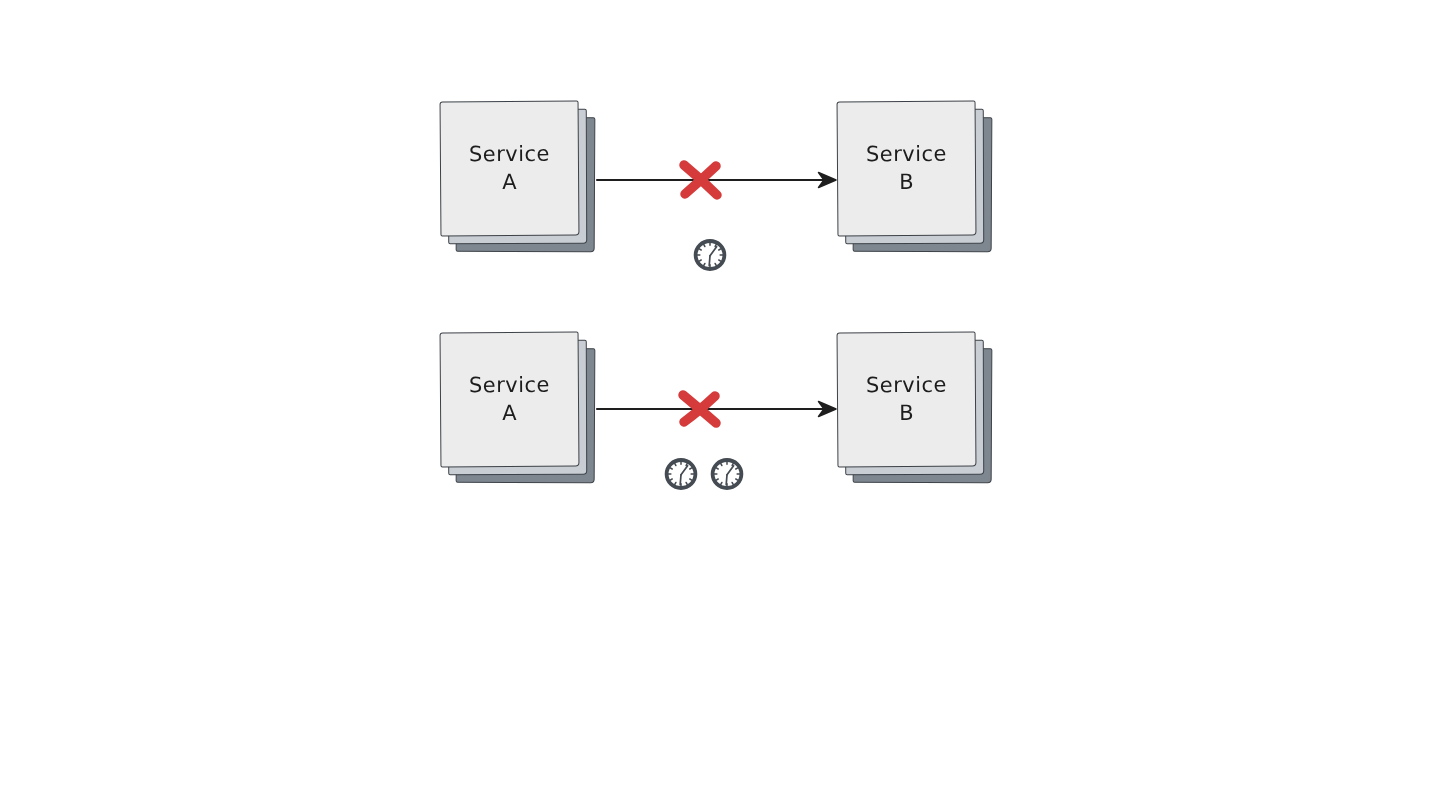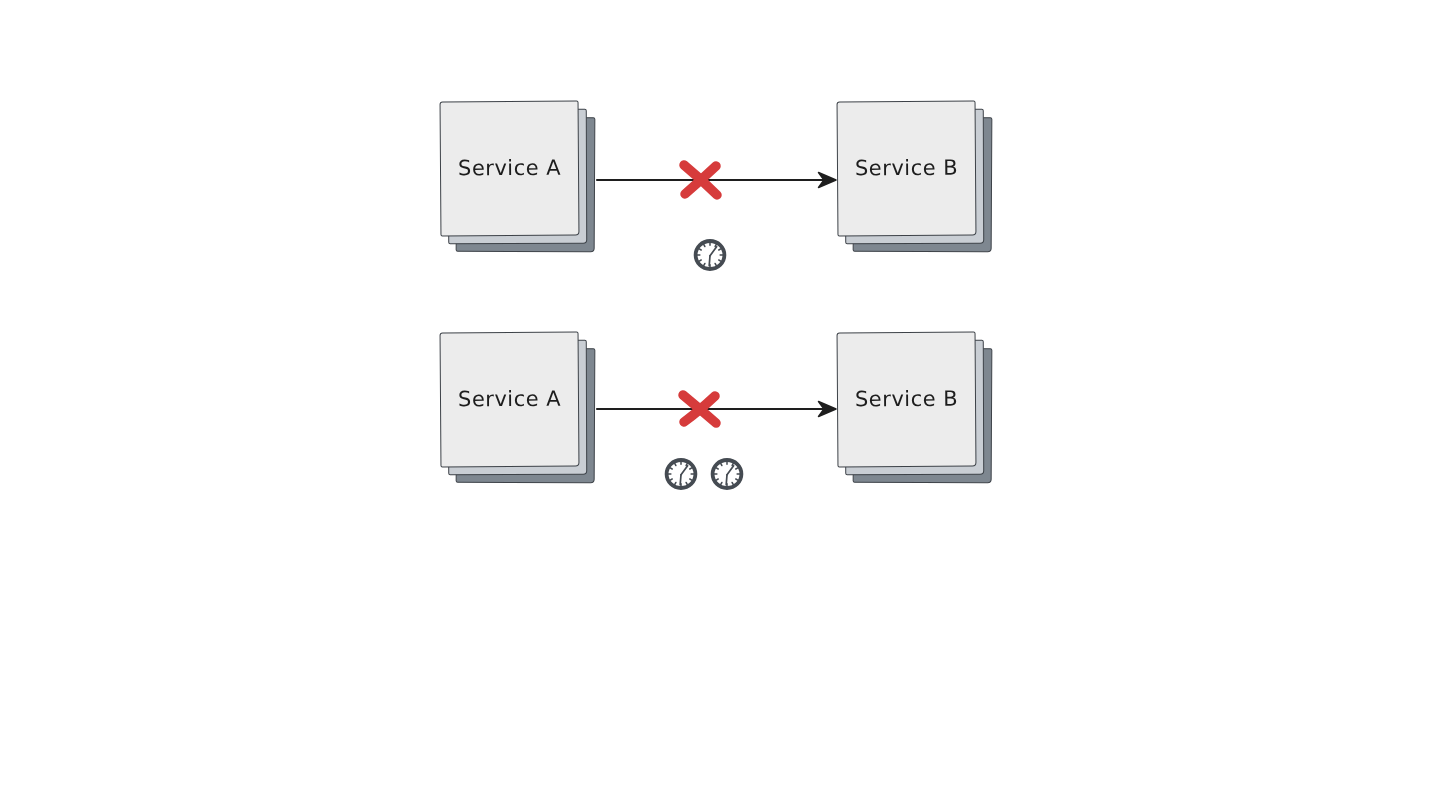--- a/index.html
+++ b/index.html
@@ -20,21 +20,21 @@
   .canvas{position:relative;width:1440px;height:810px;background:var(--canvas-bg)}
 
   
   .stack{position:absolute;width:158px;height:154px}
   .layer{position:absolute;width:139px;height:135px;border:1.7px solid var(--stroke);
          border-radius:3px 2px 4px 2px}
   .layer.back{left:16px;top:16px;background:var(--layer-back-fill);transform:rotate(.3deg)}
   .layer.mid {left:8px; top:8px; background:var(--layer-mid-fill); transform:rotate(-.2deg)}
   .layer.front{left:0;top:0;background:var(--box-fill);transform:rotate(-.4deg);
          display:flex;align-items:center;justify-content:center}
-  .label{display:flex;flex-direction:row;align-items:center;gap:7px;
+  .label{display:flex;flex-direction:column;align-items:center;gap:7px;
          font-size:21px;line-height:1;color:var(--text);letter-spacing:.5px}
 
   .connector{position:absolute;overflow:visible}
   .arrow-line{stroke:var(--arrow);stroke-width:2.2;stroke-linecap:round;fill:none}
   .arrow-head{fill:var(--arrow);stroke:var(--arrow);stroke-width:1.5;stroke-linejoin:round}
   .x-stroke{stroke:var(--error-red);stroke-width:9.5;stroke-linecap:round;fill:none}
 
   .clock{position:absolute;color:var(--clock)}
   .c-rim{fill:#ffffff;stroke:currentColor;stroke-width:3.8}
   .c-tick{stroke:currentColor;stroke-width:1.5;stroke-linecap:round}

